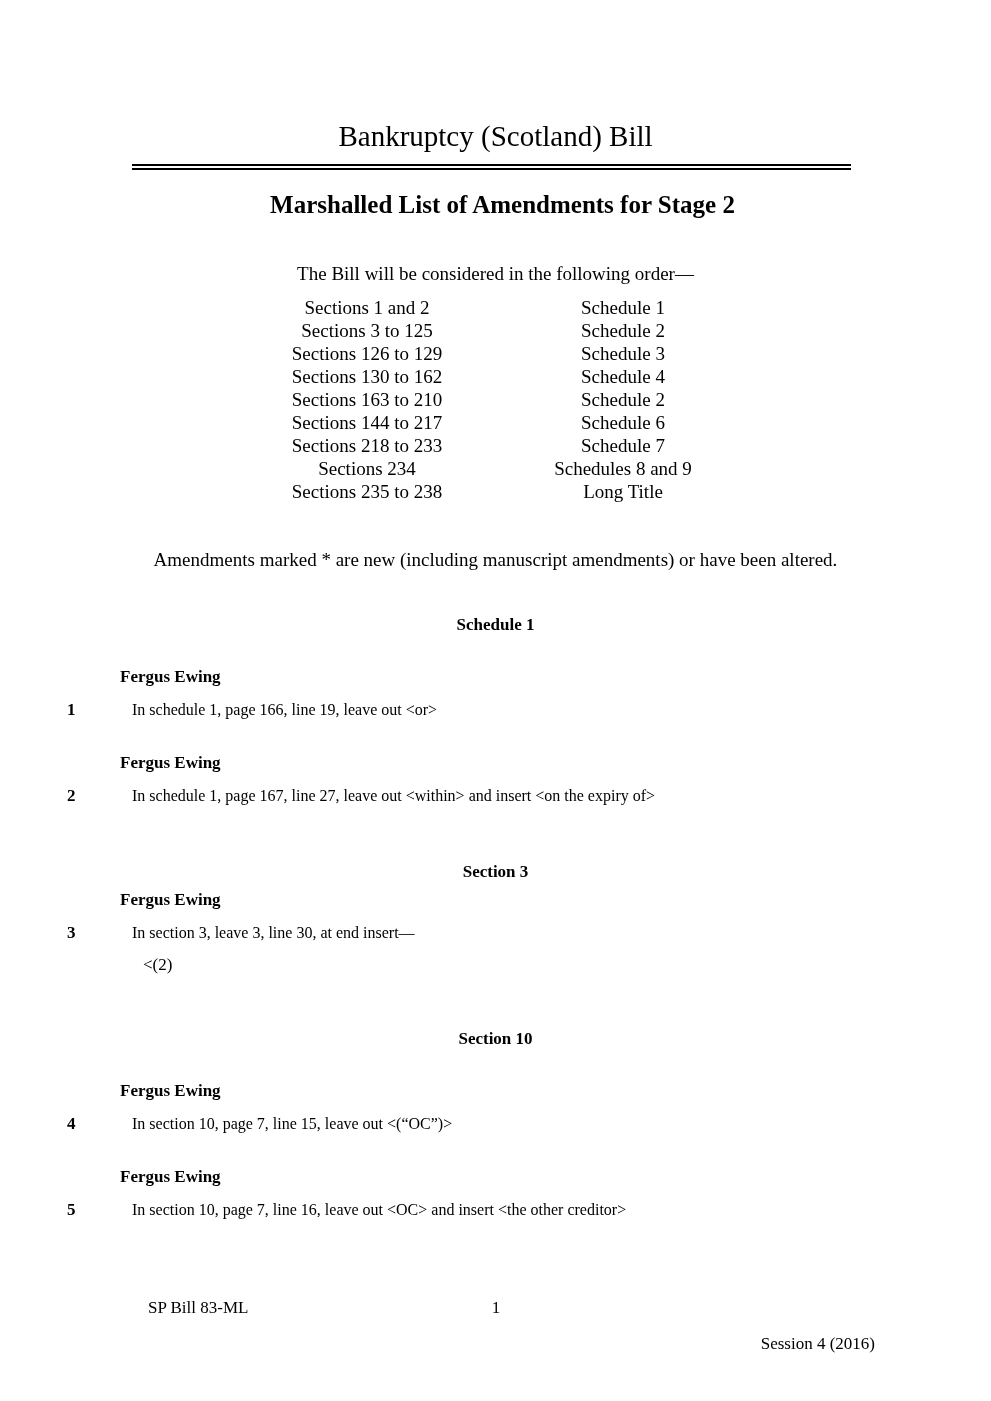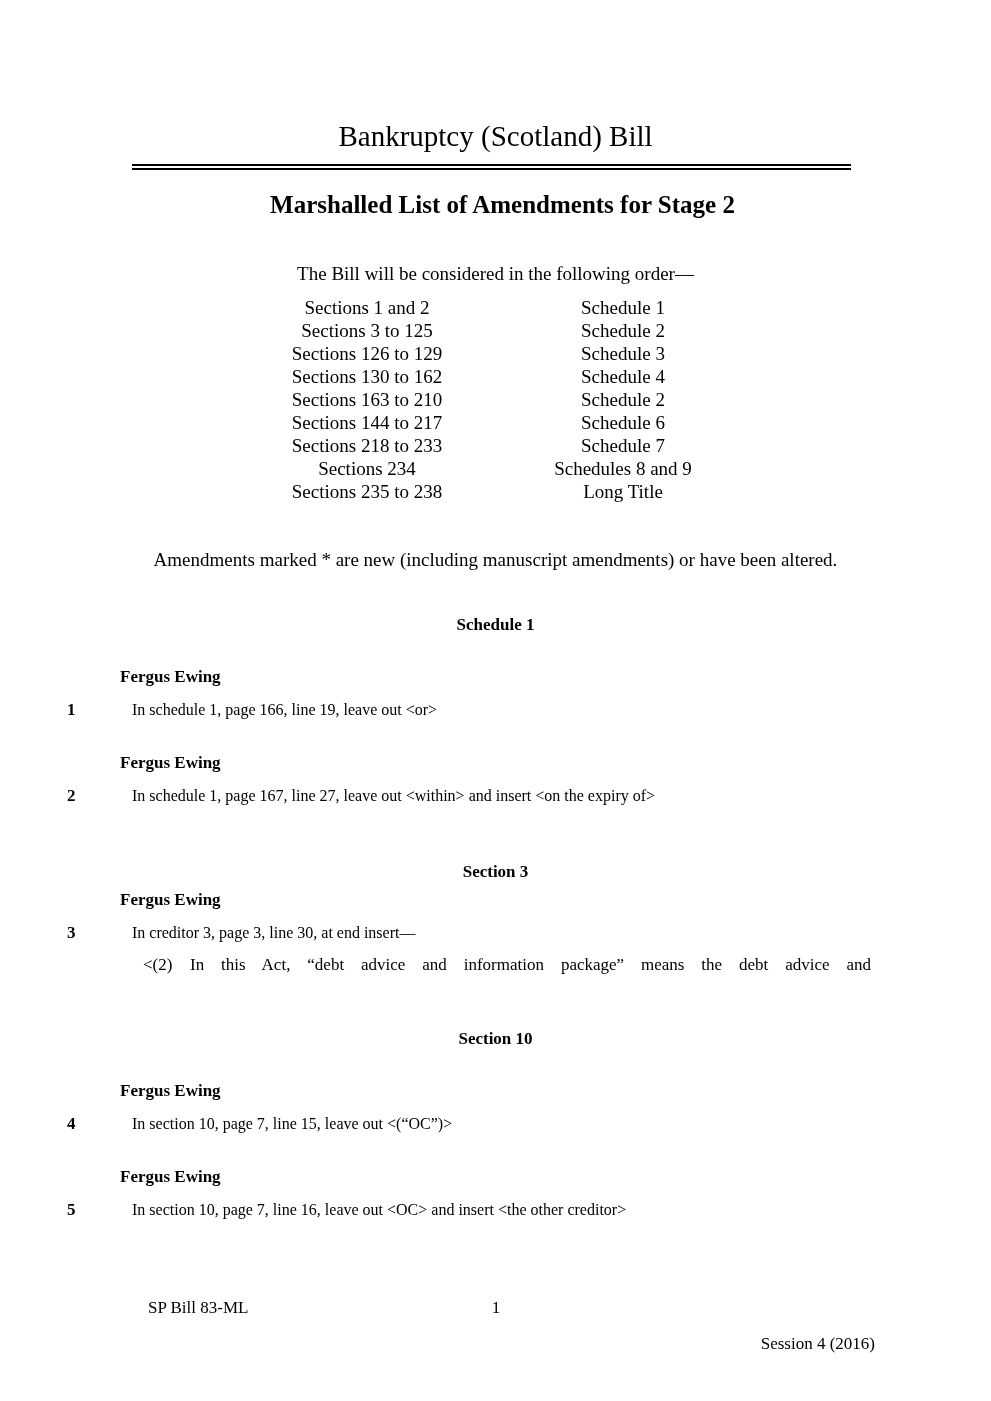--- a/index.html
+++ b/index.html
@@ -94,24 +94,23 @@
 <div class="abs amd-text" style="top:699px;">In schedule 1, page 166, line 19, leave out &lt;or&gt;</div>
 
 <div class="abs mover" style="top:752px;">Fergus Ewing</div>
 <div class="abs amd-num" style="top:785px;">2</div>
 <div class="abs amd-text" style="top:785px;">In schedule 1, page 167, line 27, leave out &lt;within&gt; and insert &lt;on the expiry of&gt;</div>
 
 <div class="abs heading" style="top:837px;margin-top:24px;">Section 3</div>
 
 <div class="abs mover" style="top:889px;">Fergus Ewing</div>
 <div class="abs amd-num" style="top:922px;">3</div>
-<div class="abs amd-text" style="top:922px;">In creditor 3, page 3, line 30, at end insert—</div>
+<div class="abs amd-text" style="top:922px;">In section 3, leave 3, line 30, at end insert—</div>
 <div class="abs quote-num" style="top:954px;">&lt;(2)</div>
 <div class="abs quote-text" style="top:954px;">
-  <span class="l1">In this Act, “debt advice and information package” means the debt advice and</span>
 </div>
 
 <div class="abs heading" style="top:1028px;">Section 10</div>
 
 <div class="abs mover" style="top:1080px;">Fergus Ewing</div>
 <div class="abs amd-num" style="top:1113px;">4</div>
 <div class="abs amd-text" style="top:1113px;">In section 10, page 7, line 15, leave out &lt;(“OC”)&gt;</div>
 
 <div class="abs mover" style="top:1166px;">Fergus Ewing</div>
 <div class="abs amd-num" style="top:1199px;">5</div>

